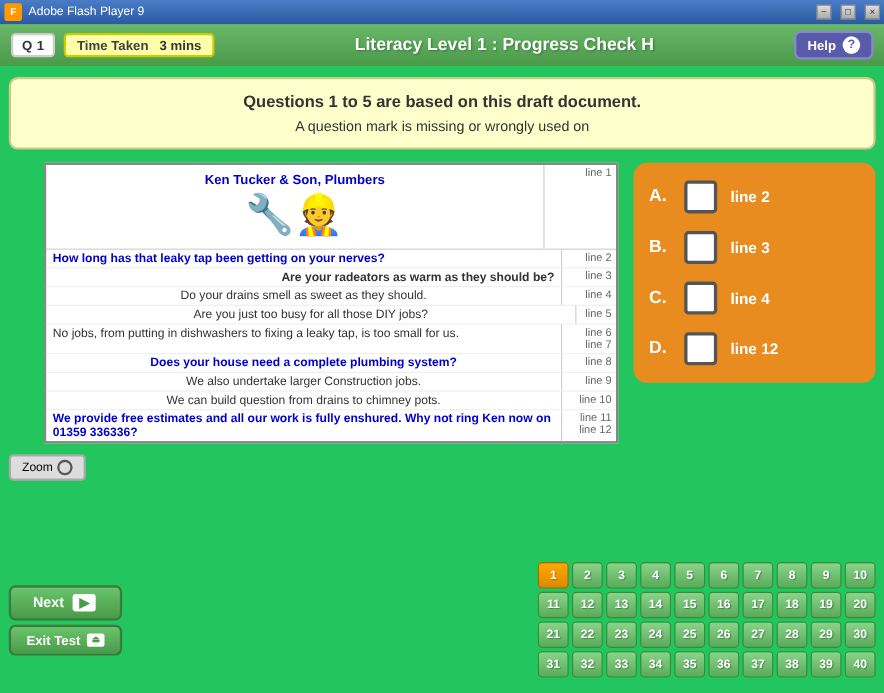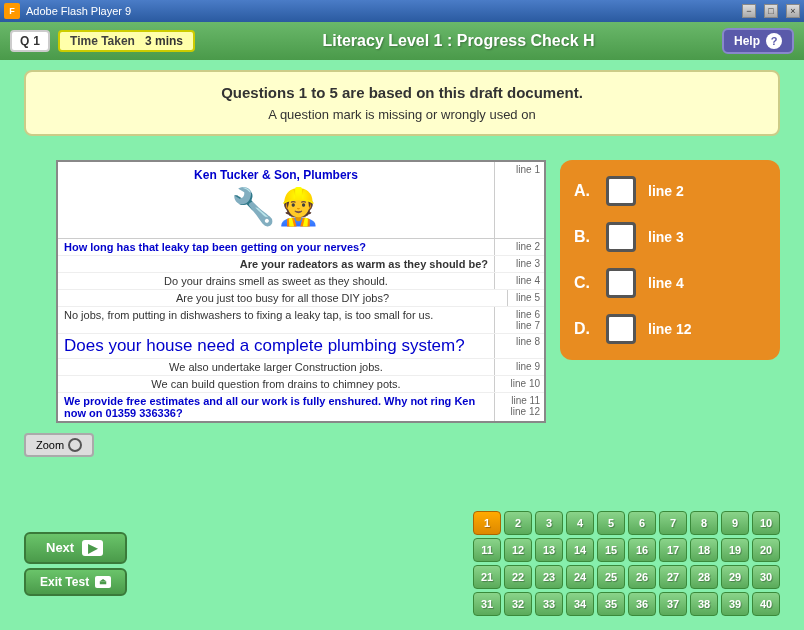--- a/index.html
+++ b/index.html
@@ -89,25 +89,25 @@
     .help-q {
       background: #fff;
       color: #5a5aaa;
       border-radius: 50%;
       width: 16px; height: 16px;
       display: flex; align-items: center; justify-content: center;
       font-size: 11px; font-weight: bold;
     }
     
     #main {
-      background: #86efac;
-      padding: 10px 24px;
+      background: #22c55e;
+      padding: 10px 8px;
       display: flex;
       flex-direction: column;
-      gap: 24px;
+      gap: 12px;
       height: calc(630px - 22px - 38px);
     }
     
     #instruction-box {
       background: #ffffcc;
       border: 2px solid #cccc88;
       border-radius: 8px;
       padding: 12px 16px;
       font-size: 14px;
       color: #333;
@@ -317,21 +317,21 @@
 
     <div id="document-panel">
       <div id="doc-box">
 
         <div style="display:flex; border-bottom:1px solid #ccc;">
           <div style="flex:1; text-align:center; padding:6px;">
             <span class="doc-header-text bold-blue">Ken Tucker &amp; Son, Plumbers</span>
             
             <div style="font-size:36px; padding:4px 0;">🔧👷</div>
           </div>
-          <div style="width:50px; border-left:1px solid #ccc; padding:2px 4px; font-size:10px; color:#666; text-align:right; vertical-align:top;">
+          <div style="width:66px; border-left:1px solid #ccc; padding:2px 4px; font-size:10px; color:#666; text-align:right; vertical-align:top;">
             <span>line 1</span>
           </div>
         </div>
 
         <div style="display:flex; border-bottom:1px solid #eee;">
           <div style="flex:1; padding:2px 6px; font-size:11px; color:#0000cc; font-weight:bold;">How long has that leaky tap been getting on your nerves?</div>
           <div style="width:50px; border-left:1px solid #ccc; padding:2px 4px; font-size:10px; color:#666; text-align:right;">line 2</div>
         </div>
 
         <div style="display:flex; border-bottom:1px solid #eee;">
@@ -348,21 +348,21 @@
           <div style="flex:1; padding:2px 6px; font-size:11px; text-align:center;">Are you just too busy for all those DIY jobs?</div>
           <div style="width:37px; border-left:1px solid #ccc; padding:2px 4px; font-size:10px; color:#666; text-align:right;">line 5</div>
         </div>
 
         <div style="display:flex; border-bottom:1px solid #eee;">
           <div style="flex:1; padding:2px 6px; font-size:11px;">No jobs, from putting in dishwashers to fixing a leaky tap, is too small for us.</div>
           <div style="width:50px; border-left:1px solid #ccc; padding:2px 4px; font-size:10px; color:#666; text-align:right;">line 6<br>line 7</div>
         </div>
 
         <div style="display:flex; border-bottom:1px solid #eee;">
-          <div style="flex:1; padding:2px 6px; font-size:17px; color:#0000cc; font-weight:normal;">Does your house need a complete plumbing system?</div>
+          <div style="flex:1; padding:2px 6px; font-size:11px; color:#0000cc; font-weight:bold;text-align:center;">Does your house need a complete plumbing system?</div>
           <div style="width:50px; border-left:1px solid #ccc; padding:2px 4px; font-size:10px; color:#666; text-align:right;">line 8</div>
         </div>
 
         <div style="display:flex; border-bottom:1px solid #eee;">
           <div style="flex:1; padding:2px 6px; font-size:11px; text-align:center;">We also undertake larger Construction jobs.</div>
           <div style="width:50px; border-left:1px solid #ccc; padding:2px 4px; font-size:10px; color:#666; text-align:right;">line 9</div>
         </div>
 
         <div style="display:flex; border-bottom:1px solid #eee;">
           <div style="flex:1; padding:2px 6px; font-size:11px; text-align:center;">We can build question from drains to chimney pots.</div>

